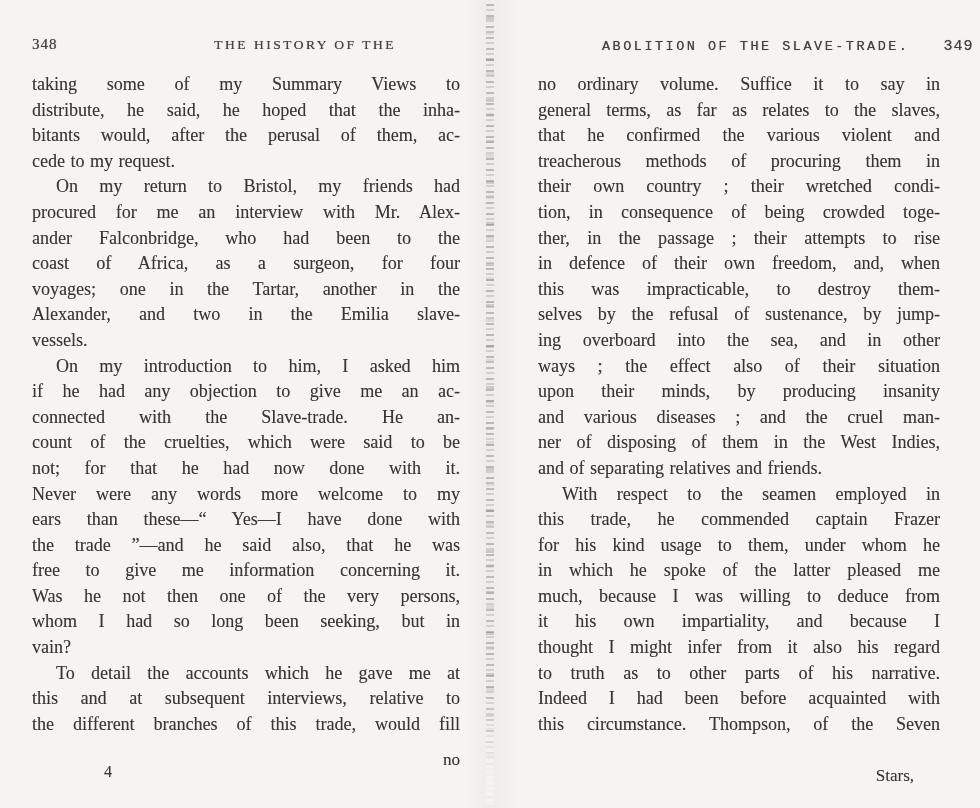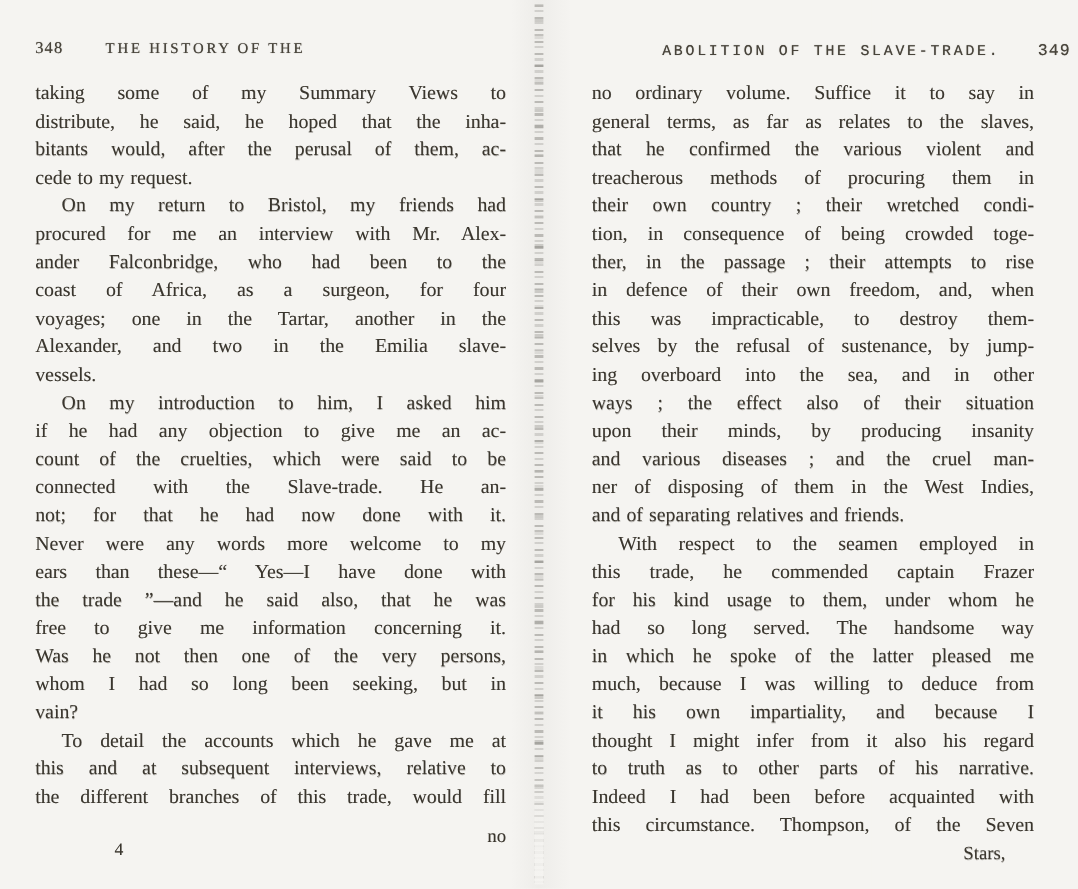--- a/index.html
+++ b/index.html
@@ -53,21 +53,21 @@
     font-size: 13.5px; letter-spacing: 2.5px;
     color: #48443b;
     text-shadow: 0 0 0.7px rgba(72,68,59,0.8);
     white-space: nowrap;
   }
   .page-right .page-header { left: 48px; right: 40px; top: 38px; font-family: Liberation Mono, monospace; }
   .page-header .page-num {
     font-size: 15px; letter-spacing: 1px; width: 64px; flex: 0 0 auto;
   }
   .page-header .page-num.right { text-align: right; }
-  .page-header .running-title { flex: 1 1 auto; text-align: left; }
+  .page-header .running-title { flex: 1 1 auto; text-align: right; }
 
   .page-body {
     position: absolute; left: 32px; right: 30px; top: 72px;
     font-size: 18px; line-height: 25.6px;
     color: #3a362e;
     text-shadow: 0.3px 0.4px 0.6px rgba(66,61,53,0.38);
   }
   .page-right .page-body { left: 48px; right: 40px; }
 
   .line {
@@ -110,22 +110,22 @@
         <div class="line last">cede to my request.</div>
         <div class="line indent">On my return to Bristol, my friends had</div>
         <div class="line">procured for me an interview with Mr. Alex-</div>
         <div class="line">ander Falconbridge, who had been to the</div>
         <div class="line">coast of Africa, as a surgeon, for four</div>
         <div class="line">voyages; one in the Tartar, another in the</div>
         <div class="line">Alexander, and two in the Emilia slave-</div>
         <div class="line last">vessels.</div>
         <div class="line indent">On my introduction to him, I asked him</div>
         <div class="line">if he had any objection to give me an ac-</div>
+        <div class="line">connected with the Slave-trade. He an-</div>
         <div class="line">count of the cruelties, which were said to be</div>
-        <div class="line">connected with the Slave-trade. He an-</div>
         <div class="line">not; for that he had now done with it.</div>
         <div class="line">Never were any words more welcome to my</div>
         <div class="line">ears than these—“ Yes—I have done with</div>
         <div class="line">the trade ”—and he said also, that he was</div>
         <div class="line">free to give me information concerning it.</div>
         <div class="line">Was he not then one of the very persons,</div>
         <div class="line">whom I had so long been seeking, but in</div>
         <div class="line last">vain?</div>
         <div class="line indent">To detail the accounts which he gave me at</div>
         <div class="line">this and at subsequent interviews, relative to</div>
@@ -156,21 +156,20 @@
         <div class="line">selves by the refusal of sustenance, by jump-</div>
         <div class="line">ing overboard into the sea, and in other</div>
         <div class="line">ways ; the effect also of their situation</div>
         <div class="line">upon their minds, by producing insanity</div>
         <div class="line">and various diseases ; and the cruel man-</div>
         <div class="line">ner of disposing of them in the West Indies,</div>
         <div class="line last">and of separating relatives and friends.</div>
         <div class="line indent">With respect to the seamen employed in</div>
         <div class="line">this trade, he commended captain Frazer</div>
         <div class="line">for his kind usage to them, under whom he</div>
-        <div class="line">had so long served. The handsome way</div>
         <div class="line">in which he spoke of the latter pleased me</div>
         <div class="line">much, because I was willing to deduce from</div>
         <div class="line">it his own impartiality, and because I</div>
         <div class="line">thought I might infer from it also his regard</div>
         <div class="line">to truth as to other parts of his narrative.</div>
         <div class="line">Indeed I had been before acquainted with</div>
         <div class="line">this circumstance. Thompson, of the Seven</div>
       </div>
     <footer class="page-footer">
       <span class="catchword">Stars,</span>

